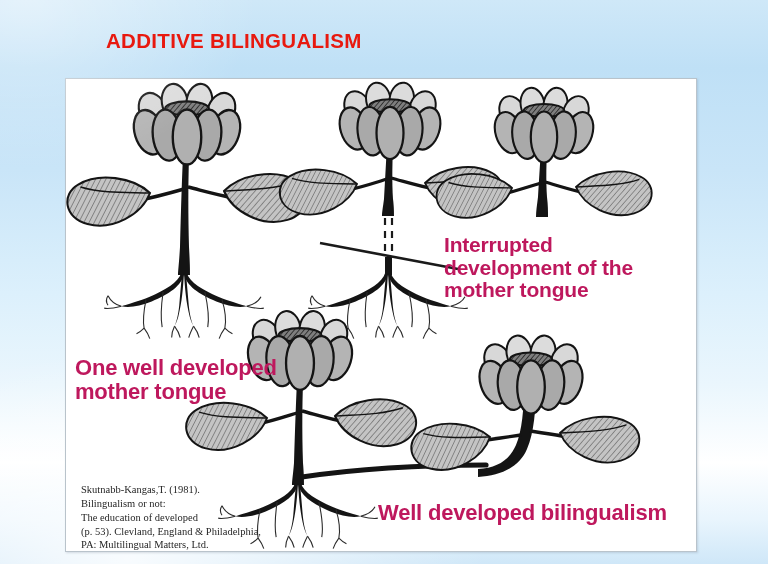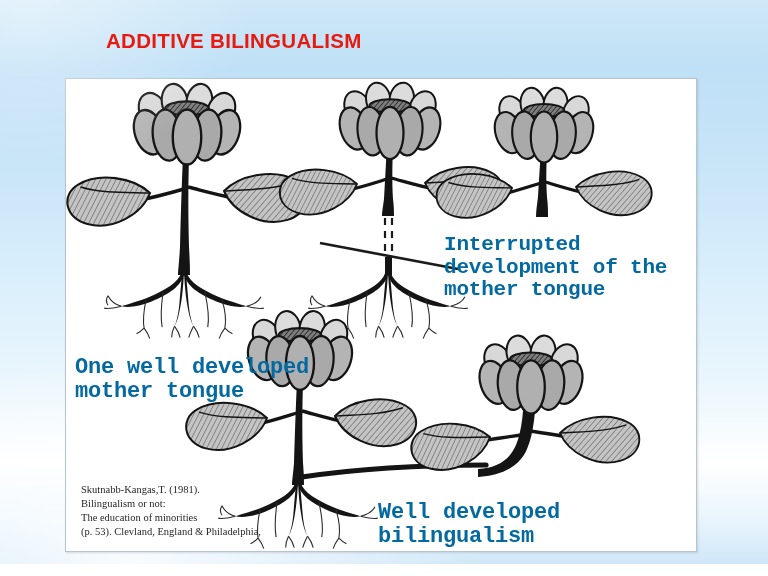--- a/index.html
+++ b/index.html
@@ -78,22 +78,22 @@
   }
   #figure-svg {
     display: block;
     width: 630px;
     height: 472px;
   }
 
   
   .fig-label {
     position: absolute;
-    color: #0369a1;
-    font-family: Liberation Mono, monospace;
+    color: #be185d;
+    font-family: Liberation Sans, sans-serif;
     font-weight: bold;
     line-height: 1.08;
     white-space: pre-line;
   }
   #label-one-well {
     left: 9px;
     top: 245px;
     font-size: 22px;
     letter-spacing: -0.2px;
     margin-top: 32px;
@@ -323,18 +323,19 @@
 
     <div class="fig-label" id="label-interrupted">Interrupted
 development of the
 mother tongue</div>
 
     <div class="fig-label" id="label-bilingualism">Well developed bilingualism</div>
 
     <div id="citation">
       <span class="cit-line">Skutnabb-Kangas,T. (1981).</span>
       <span class="cit-line cit-ital">Bilingualism or not:</span>
-      <span class="cit-line cit-ital">The education of minorities</span>
+      <span class="cit-line cit-ital">The education of developed</span>
       <span class="cit-line">(p. 53). Clevland, England &amp; Philadelphia,</span>
+      <span class="cit-line">PA: Multilingual Matters, Ltd.</span>
     </div>
 
   </div>
 </div>
 
 </body></html>

